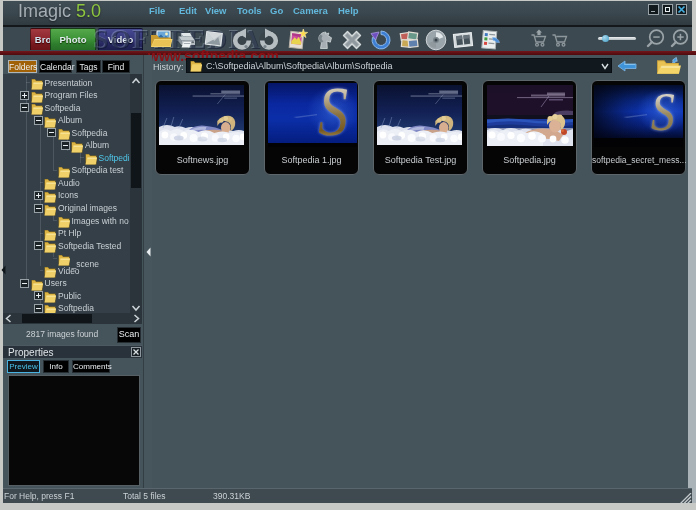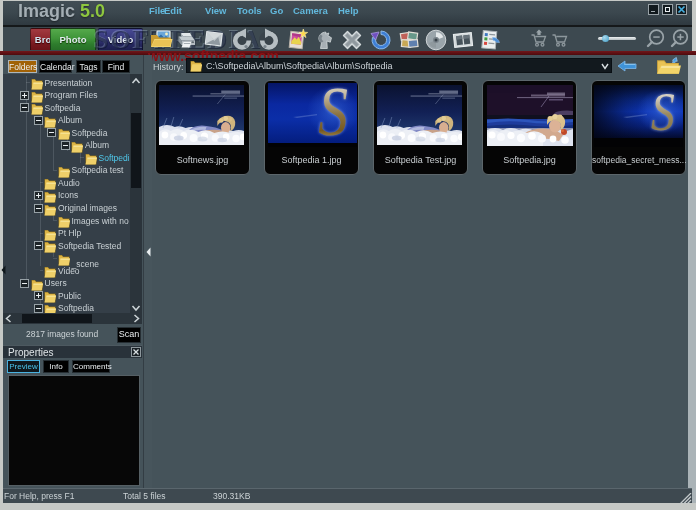--- a/index.html
+++ b/index.html
@@ -1,21 +1,21 @@
 <!DOCTYPE html>
 <html><head>
 <meta charset="utf-8">
 <style>
 * { margin:0; padding:0; box-sizing:border-box; }
 html,body { width:696px; height:510px; overflow:hidden; }
 body { font-family:"Liberation Sans", sans-serif; background:#c6c9c6; position:relative; }
 .abs { position:absolute; }
 #content { left:3px; top:27px; width:689px; height:476px; background:#45535a; }
 #titlebar { left:3px; top:1px; width:689px; height:26px; background:linear-gradient(180deg,#414d54 0%,#3b474e 50%,#343f46 78%,#2f3940 100%); border-bottom:2px solid #15181a; }
-#logo { left:18px; top:1px; font-size:18px; font-weight:700; color:#a4aeb4; letter-spacing:0px; text-shadow:0 1px 2px rgba(0,0,0,0.45); }
+#logo { left:18px; top:1px; font-size:18px; font-weight:400; color:#a4aeb4; letter-spacing:0px; text-shadow:0 1px 2px rgba(0,0,0,0.45); }
 #logo .ver { color:#8ec63f; margin-left:5px; }
 .menuitem { top:5px; font-size:9.5px; font-weight:bold; color:#62b8dc; }
 #toolbar { left:3px; top:27px; width:689px; height:24px; background:#3d4950; }
 #redline { left:0px; top:51px; width:696px; height:4px; background:linear-gradient(180deg,#71161a,#4e0a0d); }
 .bigbtn { top:28px; height:22px; border-radius:2px 2px 0 0; font-size:9.5px; font-weight:bold; text-align:center; line-height:21px; border:1px solid rgba(0,0,0,0.45); border-bottom:none; }
 #btn-browse { left:4px; width:44px; background:linear-gradient(180deg,#a23a40,#8d282e 45%,#77191f 72%,#6b1318); color:#d3e5f2; text-shadow:0 1px 1px #300;margin-left:26px; }
 #btn-photo { left:50px; width:46px; background:linear-gradient(180deg,#55a94b,#3f9439 45%,#2e7d2d 72%,#276f27); color:#e2eef0; text-shadow:0 1px 1px #130; }
 #btn-video { left:98px; width:45px; background:linear-gradient(180deg,#474992,#383a7c 45%,#25275e 72%,#1d1f4f); color:#dfe7f2; text-shadow:0 1px 1px #001; }
 #treepanel { left:3px; top:74px; width:127px; height:239px; background:#353f48; }
 #treescroll { left:130px; top:74px; width:12px; height:239px; background:#2b343b; }
@@ -32,21 +32,21 @@
 .winbtn { top:4px; width:10.5px; height:10.5px; border:1px solid #99a2a7; background:#11191d; }
 #watermark { left:94px; top:25px; font-family:"Liberation Serif", serif; font-size:27px; font-weight:bold; letter-spacing:1.5px; color:rgba(14,22,46,0.52); text-shadow:-1px -1px 0 rgba(185,205,228,0.30); }
 #watermark2 { left:108px; top:48px; font-size:14px; font-weight:bold; color:#8c1015;margin-left:40px; }
 </style>
 </head>
 <body>
 <div class="abs" id="content"></div>
 <div class="abs" id="titlebar"></div>
 <div class="abs" id="logo">Imagic<span class="ver">5.0</span></div>
 <div class="abs menuitem" style="left:149px;">File</div>
-<div class="abs menuitem" style="left:164px;">Edit</div>
+<div class="abs menuitem" style="left:179px;">Edit</div>
 <div class="abs menuitem" style="left:205px;">View</div>
 <div class="abs menuitem" style="left:237px;">Tools</div>
 <div class="abs menuitem" style="left:270px;">Go</div>
 <div class="abs menuitem" style="left:293px;">Camera</div>
 <div class="abs menuitem" style="left:338px;">Help</div>
 <div class="abs winbtn" style="left:648px;">
     <div style="position:absolute;left:2px;top:6px;width:4px;height:1.2px;background:#9fa8ad"></div>
   </div>
 <div class="abs winbtn" style="left:662px;">
     <div style="position:absolute;left:1.5px;top:2px;width:5.5px;height:4.5px;border:1px solid #e8edef;border-top-width:1.5px"></div>

